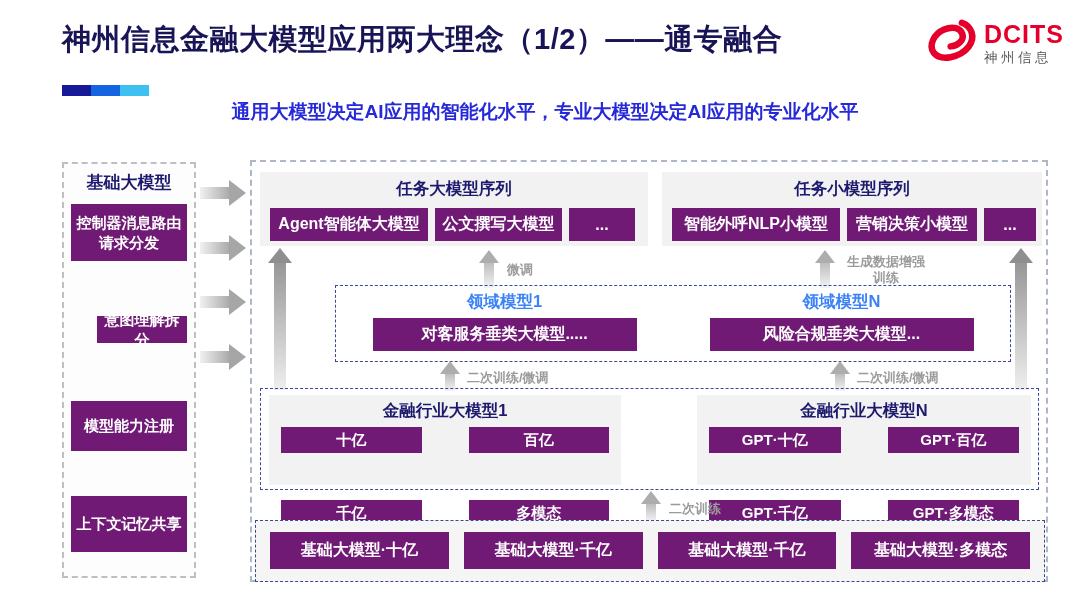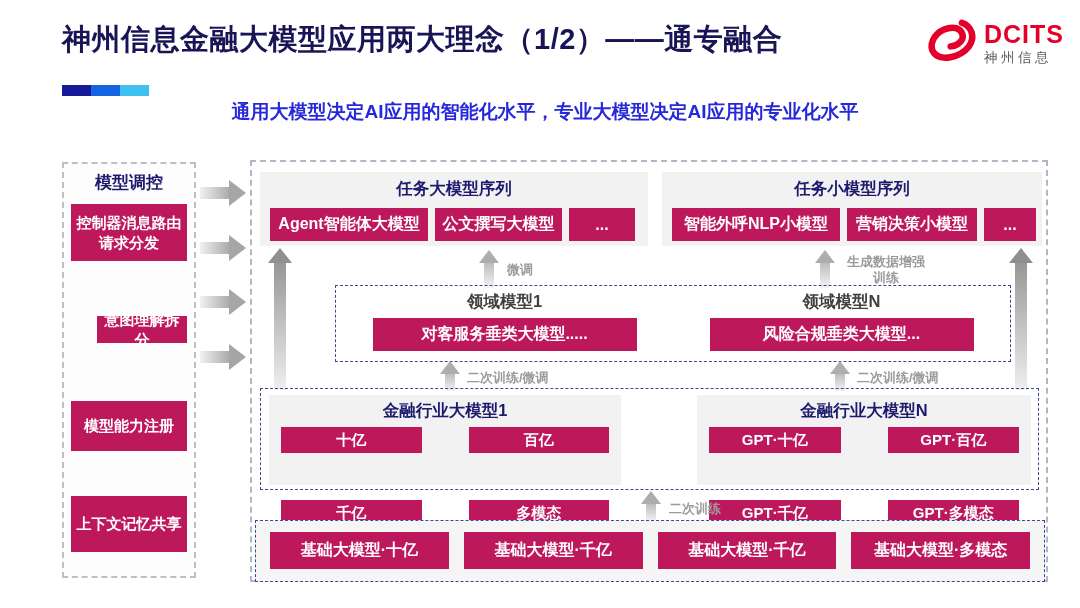--- a/index.html
+++ b/index.html
@@ -18,21 +18,21 @@
   .subtitle {
     position:absolute; left:130px; top:99px; width:830px; text-align:center;
     font-size:19px; font-weight:bold; color:#2629D8;
   }
   .logo { position:absolute; right:16px; top:16px; display:flex; align-items:center; }
   .logo-txt { display:flex; flex-direction:column; line-height:1.05; margin-left:4px; }
   .logo-brand { color:#E5002B; font-weight:bold; font-size:25px; letter-spacing:1px; }
   .logo-cn { color:#58595B; font-weight:normal; font-size:13.5px; letter-spacing:3.5px; margin-top:3px; }
   
   .bb {
-    background:#be185d; color:#fff; font-weight:bold;
+    background:#701a75; color:#fff; font-weight:bold;
     display:flex; align-items:center; justify-content:center; text-align:center;
   }
   
   .sidebar {
     position:absolute; left:62px; top:162px; width:134px; height:416px;
     border:2px dashed #bcc0c6; background:#fdfdfd; box-sizing:border-box;
   }
   .sidebar-title { margin-top:7px; text-align:center; color:#1D1A6E; font-weight:bold; font-size:17px; }
   .sb-btn { position:absolute; left:7px; right:7px; font-size:15px; line-height:1.3; padding:2px; box-sizing:border-box; }
   .sb1 { top:40px; height:57px; } .sb2 { top:152px; height:27px;margin-left:26px; }
@@ -73,21 +73,21 @@
   .lbl-gen { left:590px; top:92px; width:88px; white-space:normal; text-align:center; line-height:1.2; }
   .lbl-rtf-l { left:215px; top:207px; }
   .lbl-rtf-r { left:605px; top:207px; }
   .lbl-rt { left:417px; top:338px; }
   
   .domain-box {
     position:absolute; left:83px; top:123px; width:676px; height:77px;
     border:1.5px dashed #3A4899; box-sizing:border-box; display:flex;
   }
   .domain-half { flex:1; padding-top:5px; }
-  .domain-title { text-align:center; color:#404040; font-weight:bold; font-size:16.5px; }
+  .domain-title { text-align:center; color:#3b82f6; font-weight:bold; font-size:16.5px; }
   .domain-btn { width:264px; height:33px; margin:5px auto 0; font-size:16px; }
   
   .fin-box {
     position:absolute; left:8px; top:226px; width:779px; height:102px;
     border:1.5px dashed #3A4899; box-sizing:border-box;
   }
   .fin-left  { left:8px;   top:6px; width:352px; height:90px; }
   .fin-right { left:436px; top:6px; width:334px; height:90px; }
   .fin-title { padding-top:5px; text-align:center; color:#1D1A6E; font-weight:bold; font-size:16.5px; }
   .fin-grid { display:grid; grid-template-columns:1fr 1fr; column-gap:16px; row-gap:5px; padding:5px 12px 0;gap:47px; }
@@ -121,21 +121,21 @@
         </g>
       </svg>
     </span>
     <span class="logo-txt">
       <span class="logo-brand">DCITS</span>
       <span class="logo-cn">神州信息</span>
     </span>
   </div>
 
   <div class="sidebar">
-    <div class="sidebar-title">模型调控</div>
+    <div class="sidebar-title">基础大模型</div>
     <div class="bb sb-btn sb1">控制器消息路由请求分发</div>
     <div class="bb sb-btn sb2">意图理解拆分</div>
     <div class="bb sb-btn sb3">模型能力注册</div>
     <div class="bb sb-btn sb4">上下文记忆共享</div>
   </div>
 
   <div class="r-arrow ra1">
       <span class="shaft"></span>
       <span class="tip"></span>
     </div>

